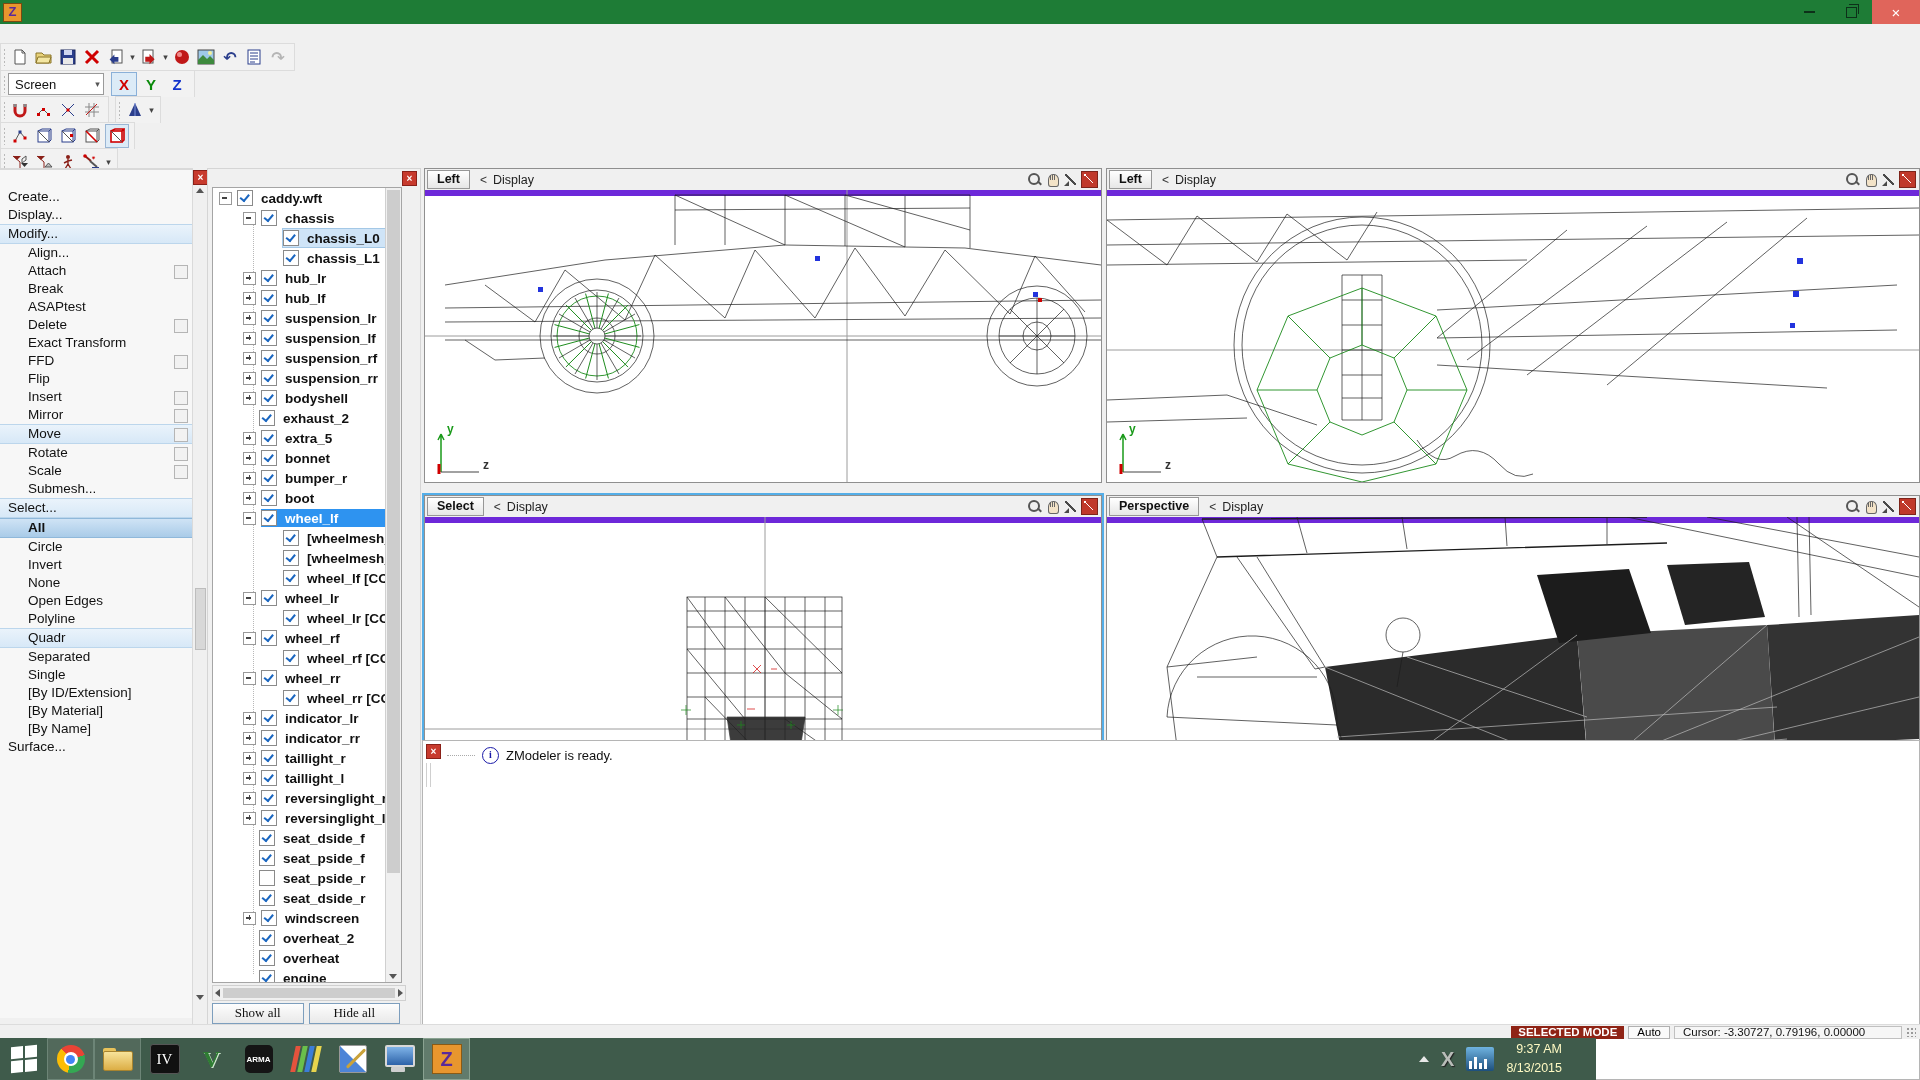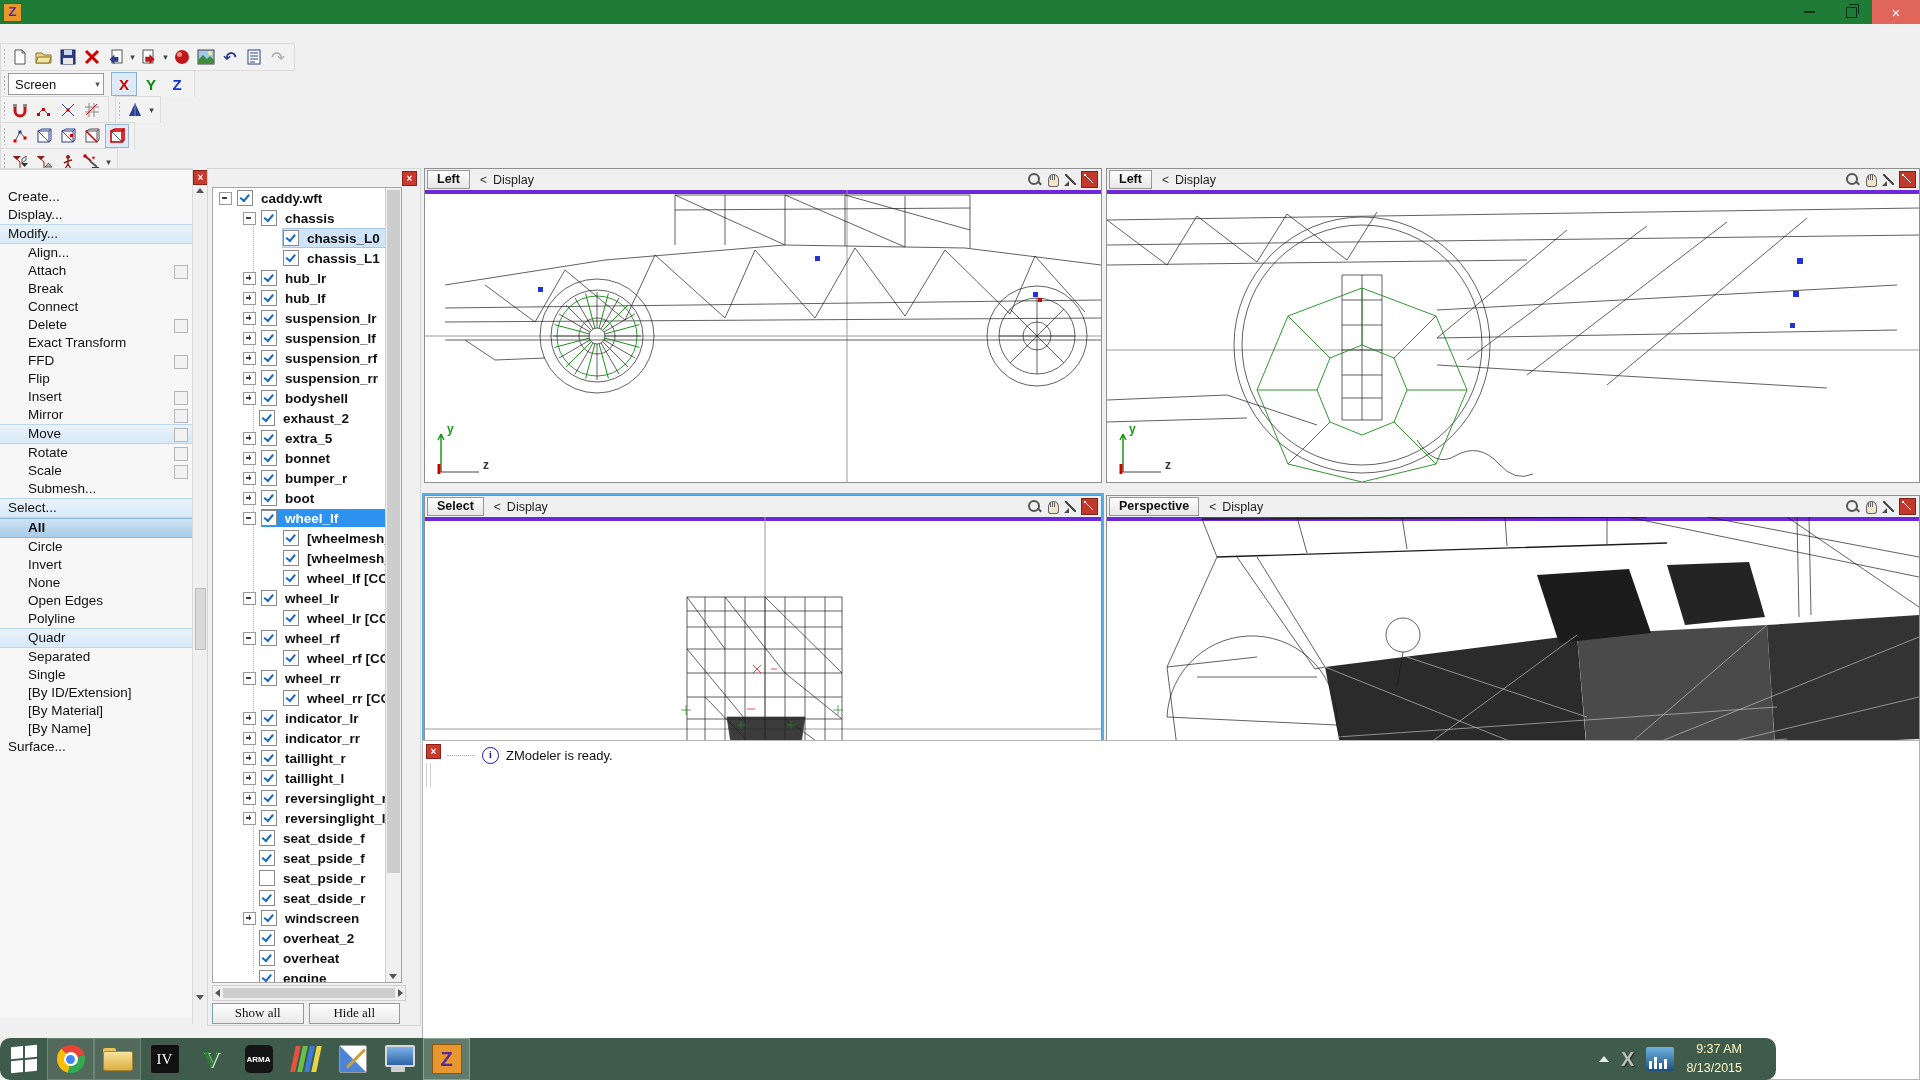--- a/index.html
+++ b/index.html
@@ -69,21 +69,21 @@
   .selwrap.strong .tlabel{color:#fff;}
   .vscroll{position:absolute;right:0;top:0;bottom:0;width:15px;background:#f0f0f0;border-left:1px solid #d0d0d0;}
   .vthumb{position:absolute;left:1px;right:1px;top:2px;height:86%;background:#cdcdcd;}
   .varrow{position:absolute;left:3px;bottom:3px;}
   .hscroll{position:absolute;left:4px;top:816px;width:188px;height:14px;background:#f0f0f0;border:1px solid #d0d0d0;display:flex;align-items:center;justify-content:space-between;padding:0 2px;}
   .hthumb{height:10px;flex:1;margin:0 3px;background:#cdcdcd;}
   .treebtns{position:absolute;left:4px;top:834px;width:188px;display:flex;gap:5px;}
   .tbtn{flex:1;height:19px;border:1px solid #7d9ebd;background:linear-gradient(#fdfdfd,#e9e9e9);text-align:center;line-height:18px;font-size:13px;font-family:Liberation Serif, serif;}
   .viewport{position:absolute;background:#fff;border:1px solid #8f8f8f;}
   .viewport.sel{outline:2px solid #54aee8;outline-offset:0;}
-  .vphead{height:21px;background:#f0f0f0;border-bottom:4px solid #6d28d9;display:flex;align-items:center;padding:0 2px;}
+  .vphead{height:21px;background:#f0f0f0;border-bottom:6px solid #6d28d9;display:flex;align-items:center;padding:0 2px;}
   .vplabel{font-weight:bold;font-size:12.5px;background:linear-gradient(#ffffff,#e6e6e6);border:1px solid #979797;padding:0 9px;height:17px;line-height:16px;}
   .vpchev{margin:0 6px 0 10px;color:#333;font-size:12px;}
   .vpdisp{font-size:12.5px;color:#222;flex:1;}
   .vpicons{display:flex;align-items:center;gap:3px;margin-right:1px;}
   .hico{width:15px;height:15px;position:relative;}
   .ic-zoom::before{content:"";position:absolute;left:1px;top:1px;width:8px;height:8px;border:2px solid #555;border-radius:50%;}
   .ic-zoom::after{content:"";position:absolute;left:10px;top:10px;width:5px;height:2px;background:#555;transform:rotate(45deg);}
   .ic-pan::before{content:"";position:absolute;left:3px;top:2px;width:9px;height:11px;background:#f3e3c8;border:1px solid #666;border-radius:45% 45% 25% 25%;}
   .ic-pan::after{content:"";position:absolute;left:5px;top:3px;width:1px;height:5px;box-shadow:2px 0 0 #666,4px 0 0 #666;background:#666;}
   .ic-max::before{content:"";position:absolute;left:2px;top:2px;width:11px;height:11px;background:linear-gradient(45deg,transparent 44%,#4a4a4a 44% 56%,transparent 56%);}
@@ -101,21 +101,21 @@
   .infoic{width:15px;height:15px;border:1.5px solid #1a1aa8;border-radius:50%;color:#1a1aa8;font-size:10px;font-weight:bold;text-align:center;line-height:14px;font-family:"Liberation Serif",serif;}
   .logtext{font-size:13px;}
   
   .statusbar{position:absolute;left:0;top:1024px;width:1920px;height:14px;background:#f0f0f0;border-top:1px solid #dcdcdc;font-size:11.5px;}
   .sb-right{position:absolute;right:4px;top:0;height:14px;display:flex;align-items:center;gap:4px;}
   .sb-mode{background:#8f2315;color:#fff;font-weight:bold;padding:0 7px;height:13px;line-height:13px;}
   .sb-auto{border:1px solid #b0b0b0;background:#fafafa;padding:0 8px;height:11px;line-height:11px;color:#000;}
   .sb-cursor{border:1px solid #c0c0c0;background:#f6f6f6;padding:0 8px;height:11px;line-height:11px;min-width:210px;}
   .sb-grip{width:10px;height:10px;background-image:radial-gradient(#9a9a9a 40%,transparent 45%);background-size:4px 4px;}
   
-  .taskbar{position:absolute;left:0;top:1038px;width:1776px;height:42px;background:#3f5b4b;display:flex;align-items:stretch;border-radius:10px;}
+  .taskbar{position:absolute;left:0;top:1038px;width:1596px;height:42px;background:#3f5b4b;display:flex;align-items:stretch;}
   .tb-item{width:47px;display:flex;align-items:center;justify-content:center;position:relative;}
   .tb-item.open{background:#52695b;box-shadow:inset 0 0 0 1px #6d8577;}
   .tb-item.active{background:#617b6c;box-shadow:inset 0 0 0 1px #8aa291;}
   .startlogo{width:26px;height:26px;display:grid;grid-template-columns:12px 12px;grid-template-rows:12px 12px;gap:2px;transform:skewY(-6deg);}
   .startlogo div{background:#fff;}
   .chrome{width:28px;height:28px;border-radius:50%;background:conic-gradient(from -45deg,#ea4335 0 33%,#34a853 0 66%,#fbbc05 0 100%);position:relative;}
   .chrome::before{content:"";position:absolute;left:7px;top:7px;width:14px;height:14px;background:#fff;border-radius:50%;}
   .chrome::after{content:"";position:absolute;left:9.5px;top:9.5px;width:9px;height:9px;background:#4285f4;border-radius:50%;}
   .folder{width:30px;height:24px;position:relative;margin-top:2px;}
   .folder::before{content:"";position:absolute;left:0;top:0;width:13px;height:6px;background:#e8c25a;border-radius:2px 2px 0 0;}
@@ -372,21 +372,21 @@
         <span class="lbl">Align...</span>
       </div>
       <div class="cmd-item ind">
         <span class="lbl">Attach</span>
         <span class="cmd-btn"></span>
       </div>
       <div class="cmd-item ind">
         <span class="lbl">Break</span>
       </div>
       <div class="cmd-item ind">
-        <span class="lbl">Connect</span>
+        <span class="lbl">ASAPtest</span>
       </div>
       <div class="cmd-item ind">
         <span class="lbl">Delete</span>
         <span class="cmd-btn"></span>
       </div>
       <div class="cmd-item ind">
         <span class="lbl">Exact Transform</span>
       </div>
       <div class="cmd-item ind">
         <span class="lbl">FFD</span>
@@ -1017,20 +1017,28 @@
   <div class="logpanel">
     <div class="closex" style="position:absolute;left:3px;top:3px;">×</div>
     <div class="loggut"></div>
     <div class="logline">
       <div class="dotlead"></div>
       <div class="infoic">i</div>
       <div class="logtext">ZModeler is ready.</div>
     </div>
   </div>
 
+  <div class="statusbar">
+    <div class="sb-right">
+      <div class="sb-mode">SELECTED MODE</div>
+      <div class="sb-auto">Auto</div>
+      <div class="sb-cursor">Cursor: -3.30727, 0.79196, 0.00000</div>
+      <div class="sb-grip"></div>
+    </div>
+  </div>
 
   <div class="taskbar">
     <div class="tb-item">
         <div class="startlogo">
           <div></div>
           <div></div>
           <div></div>
           <div></div>
         </div>
       </div>

